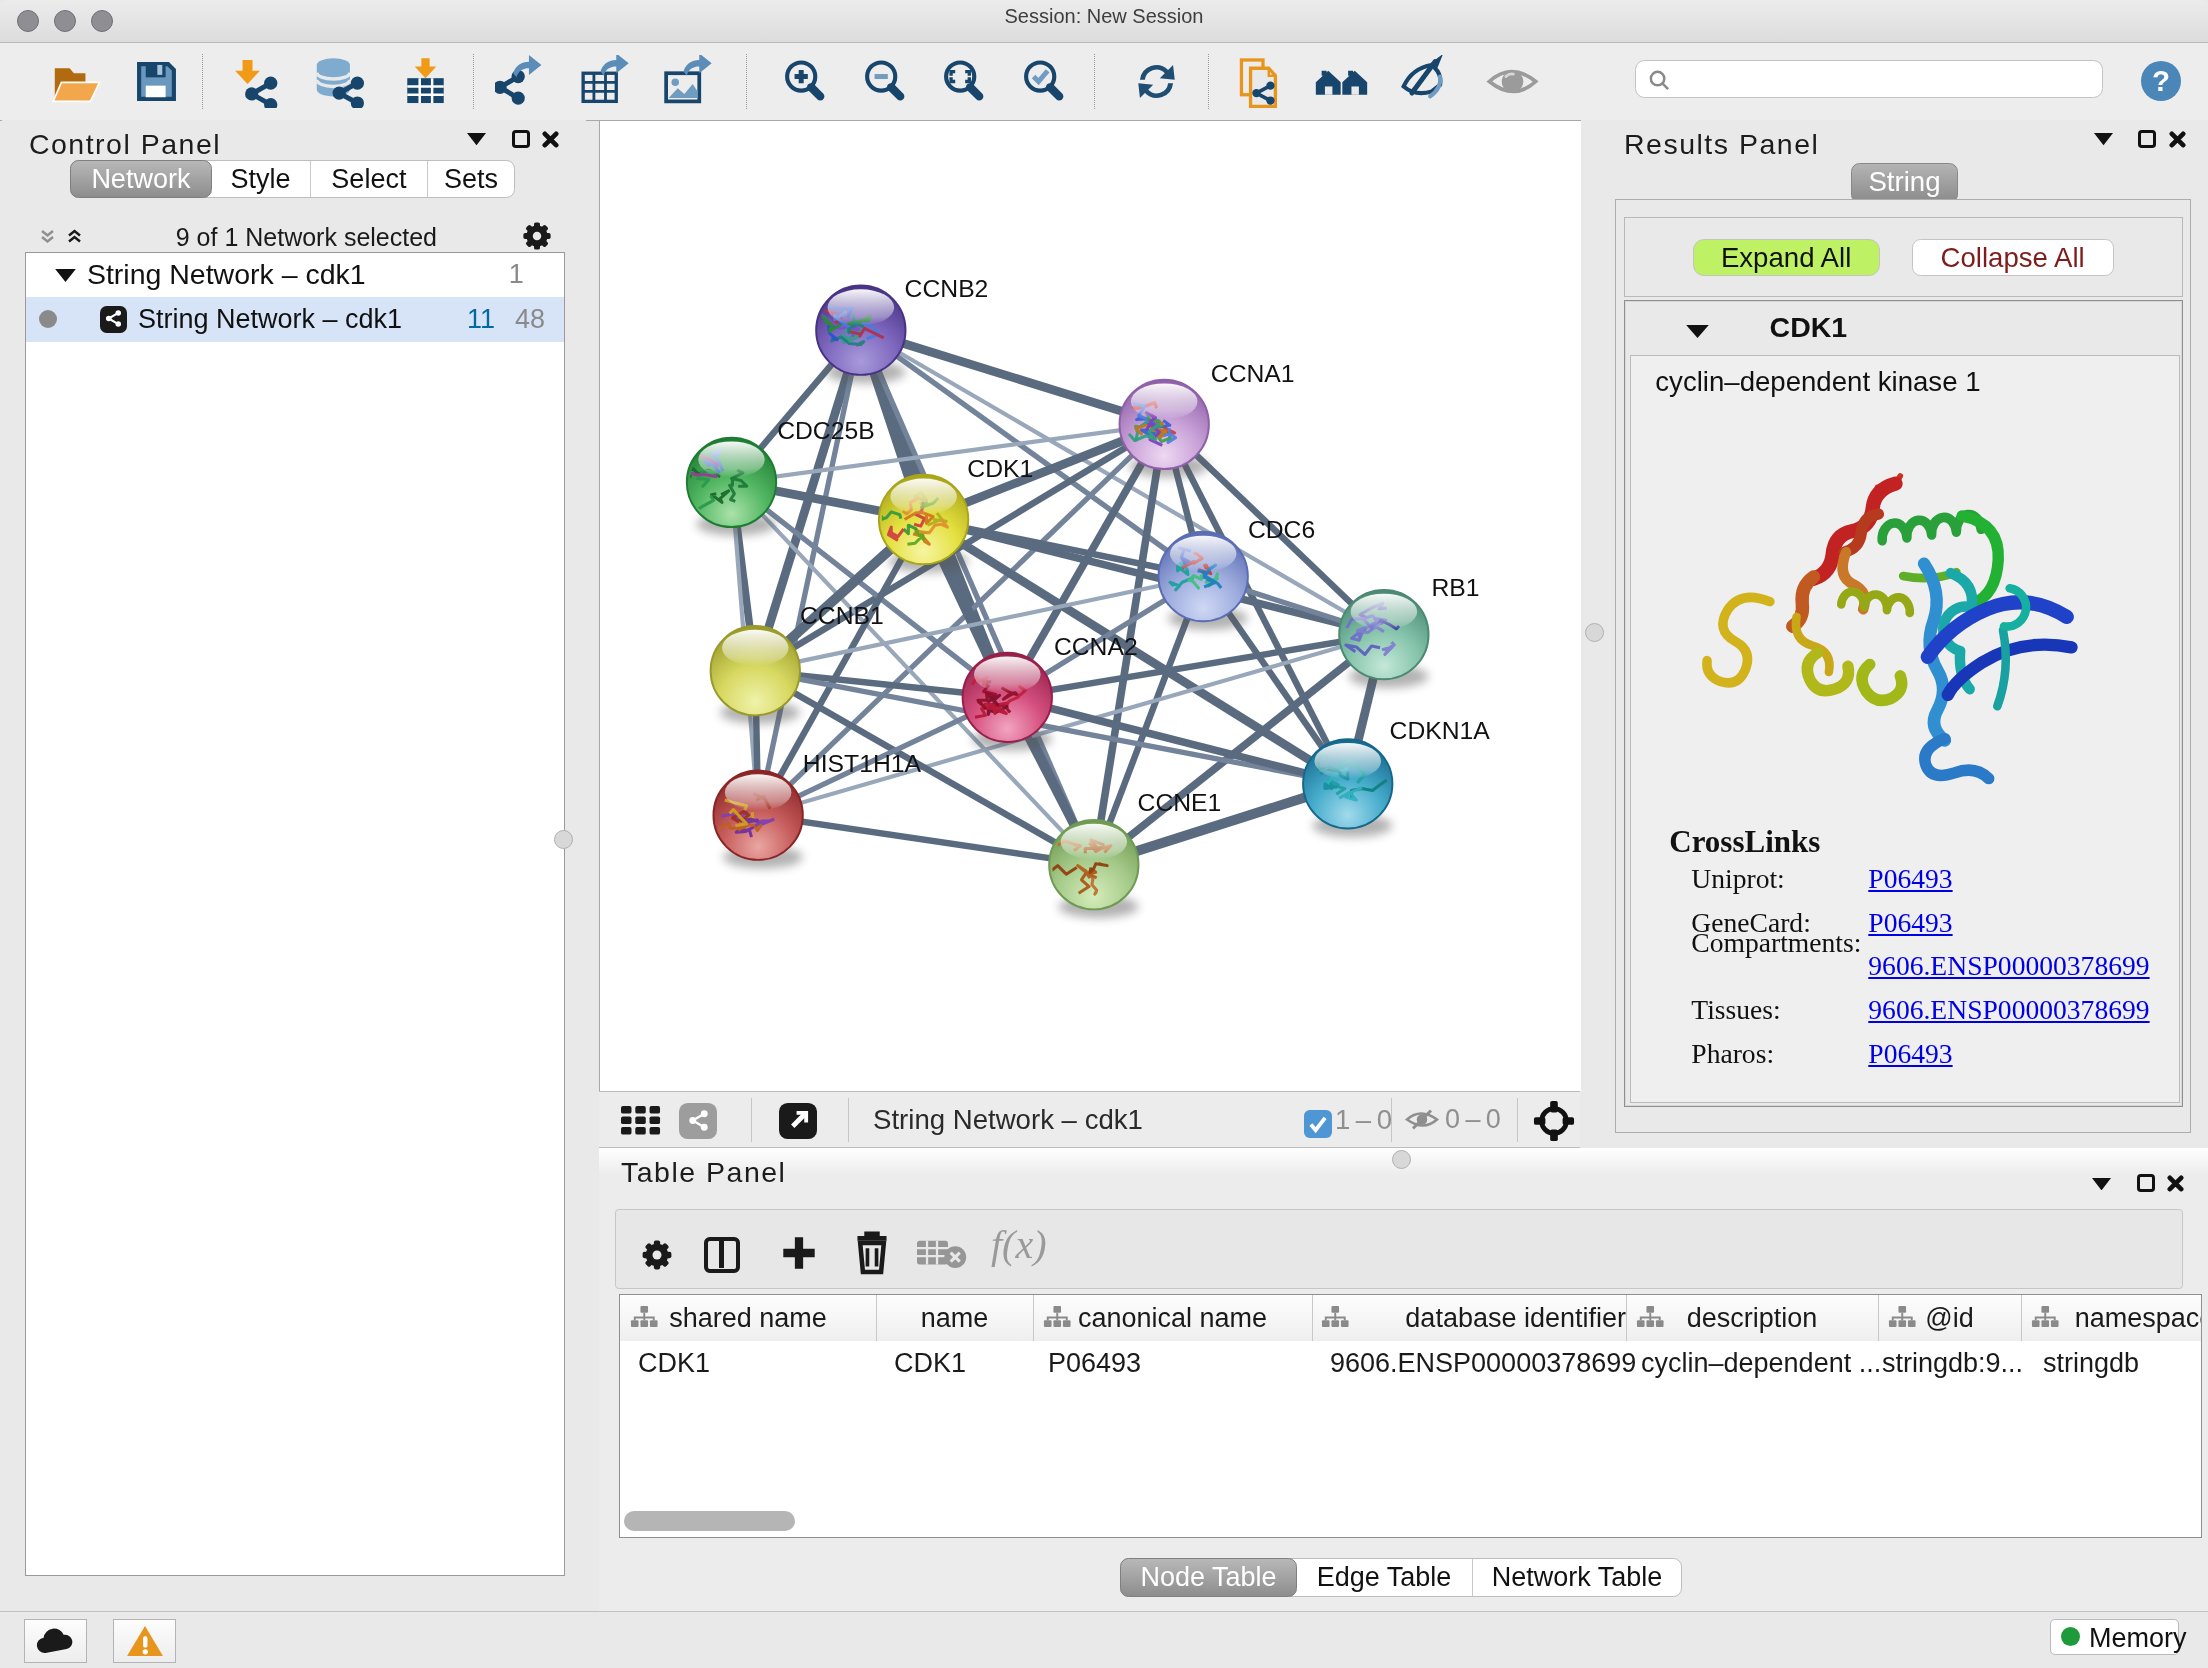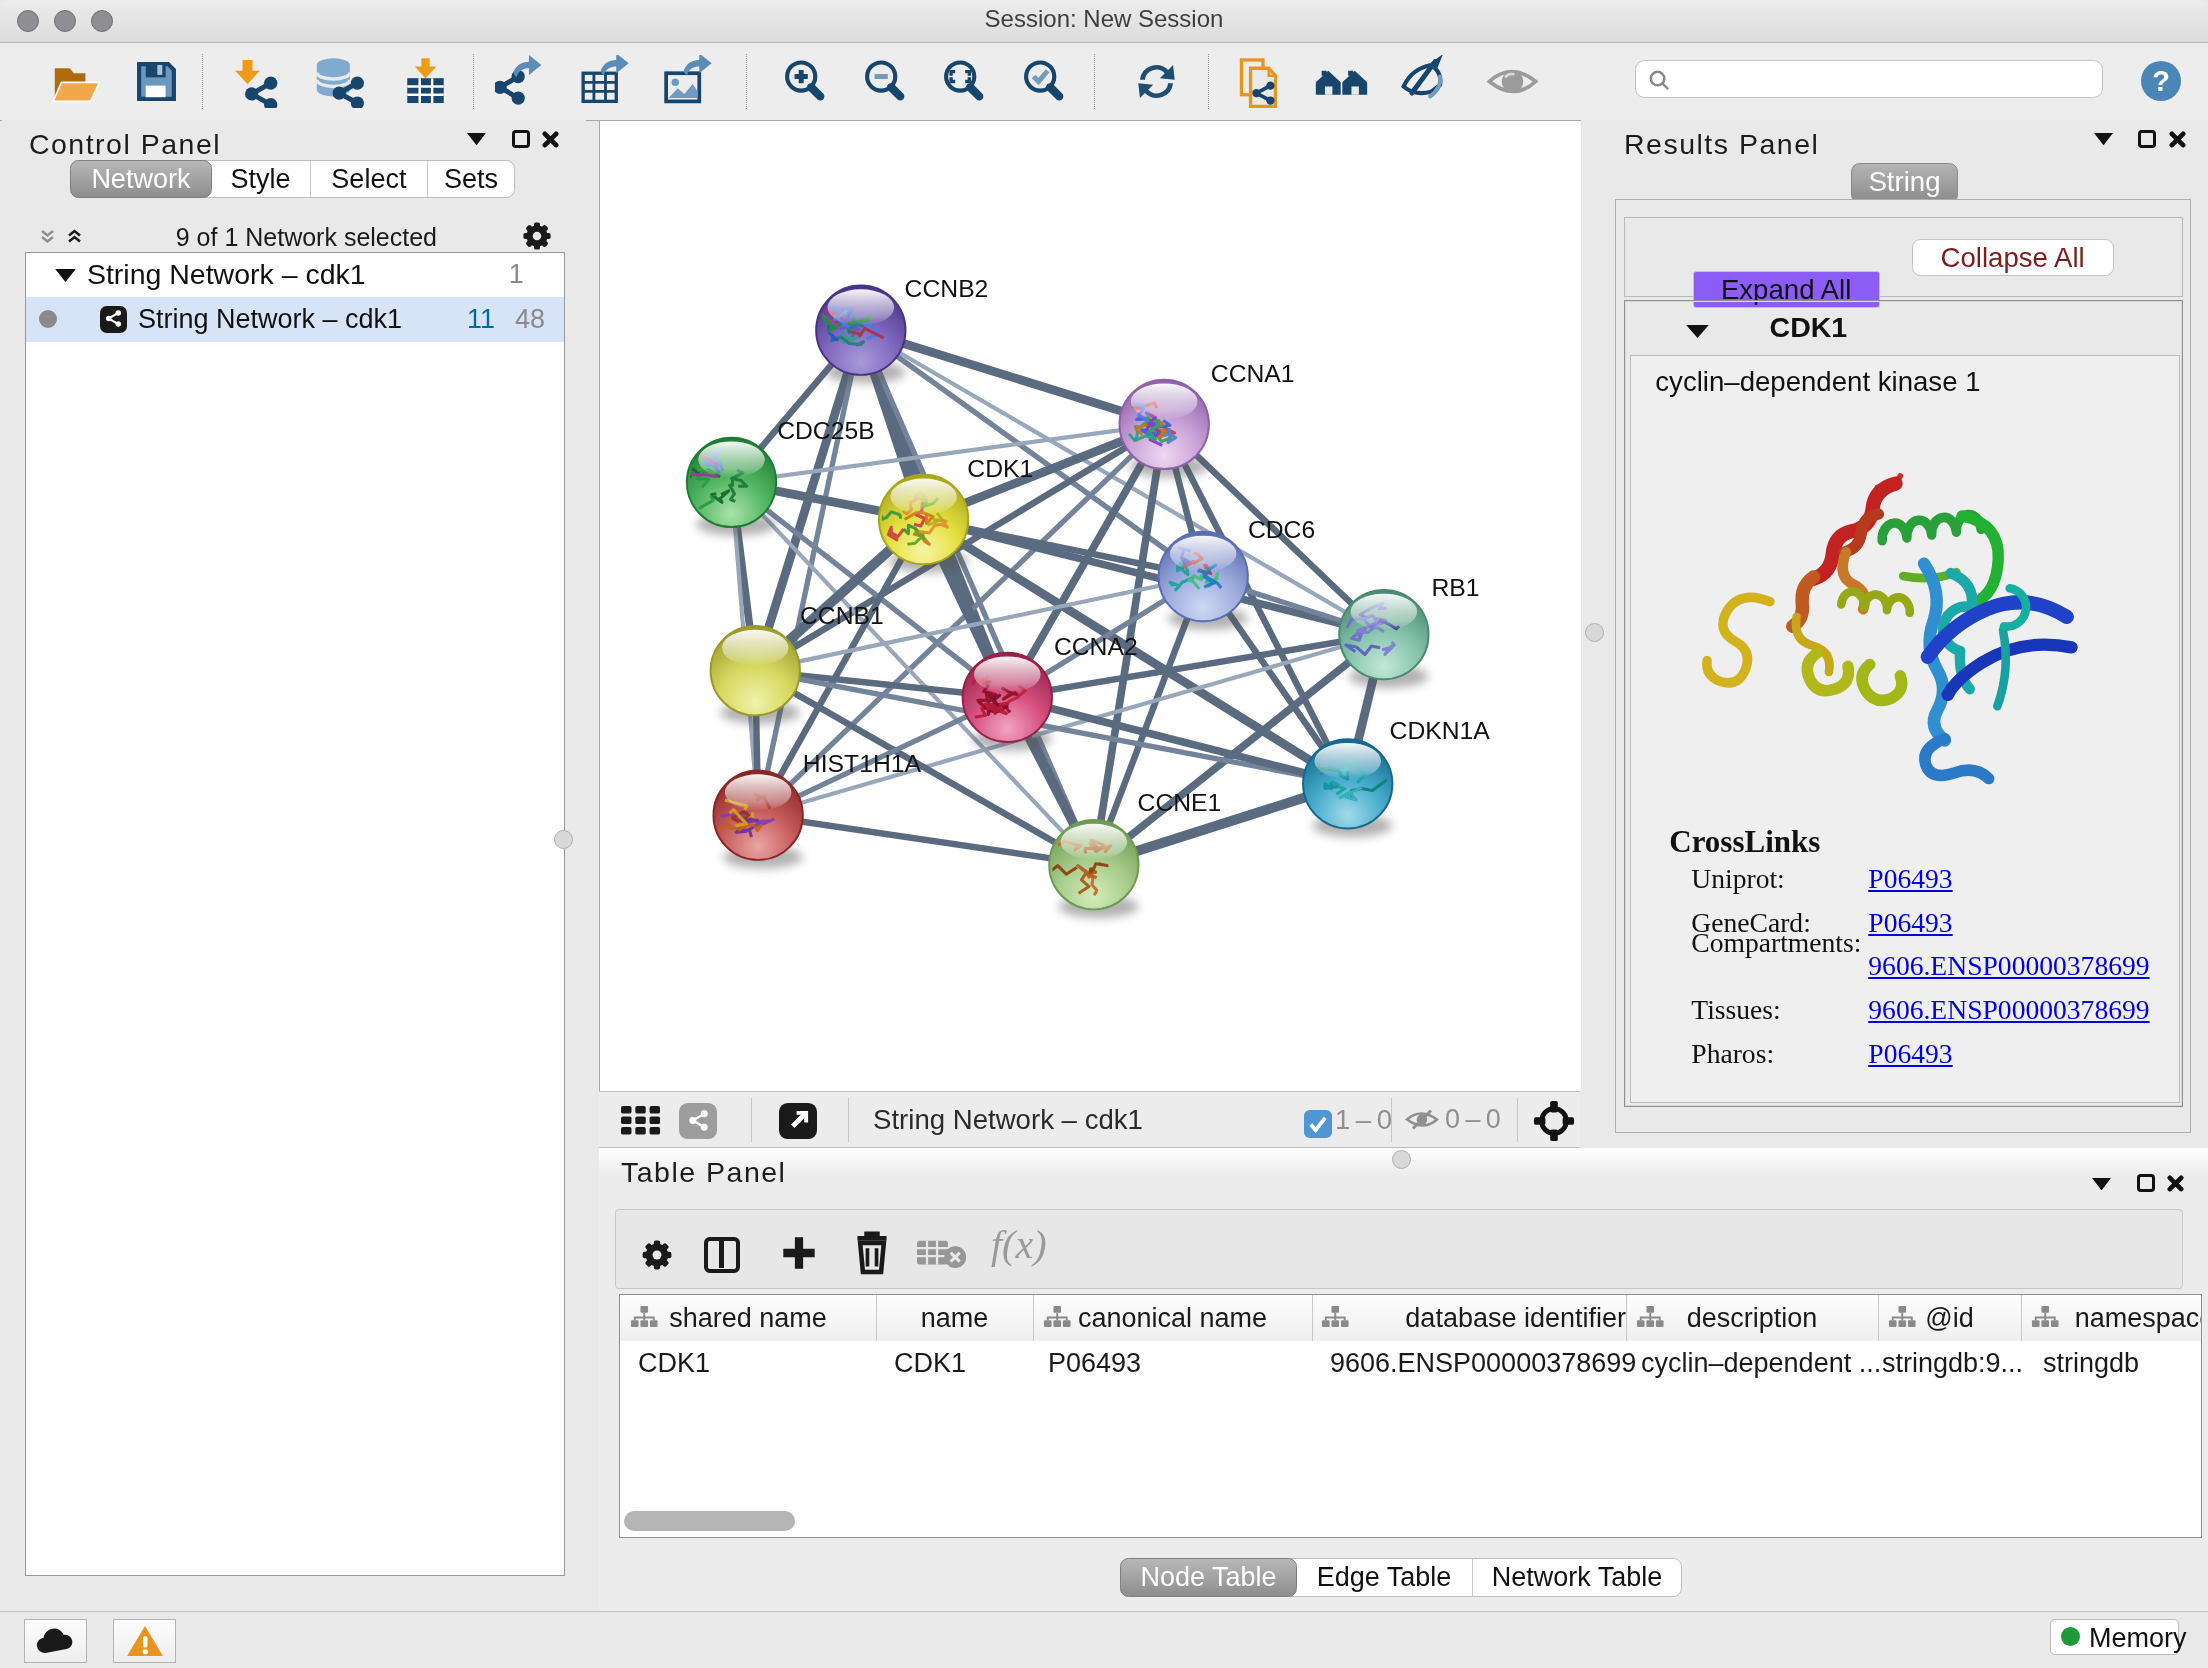--- a/index.html
+++ b/index.html
@@ -15,21 +15,21 @@
 .tabseg .sel{background:linear-gradient(#b8b8b8,#8d8d8d);color:#fff;border-radius:8.6px;margin:-1px;
   border:1px solid #7f7f7f;}
 a.lk{color:#0000e6;text-decoration:underline;}
 </style></head><body>
 
 <div class="abs" style="left:0;top:0;width:2208px;height:42px;
   background:linear-gradient(#ececec,#dcdcdc);border-bottom:1px solid #b9b9b9;border-radius:8.6px 8.6px 0 0;">
   <div class="abs" style="left:17px;top:9.5px;width:22px;height:22px;border-radius:50%;background:#8e8e93;border:1.4px solid #6f6f75;box-sizing:border-box;"></div>
   <div class="abs" style="left:54px;top:9.5px;width:22px;height:22px;border-radius:50%;background:#8e8e93;border:1.4px solid #6f6f75;box-sizing:border-box;"></div>
   <div class="abs" style="left:91px;top:9.5px;width:22px;height:22px;border-radius:50%;background:#8e8e93;border:1.4px solid #6f6f75;box-sizing:border-box;"></div>
-  <div class="abs" style="left:0;right:0;top:4.8px;text-align:center;font-size:24px;color:#3e3e3e;">Session: New Session</div>
+  <div class="abs" style="left:0;right:0;top:4.8px;text-align:center;font-size:20px;color:#3e3e3e;">Session: New Session</div>
 </div>
 
 <div class="abs" style="left:0;top:43px;width:2208px;height:77px;background:#ededed;border-bottom:1px solid #a8a8a8;">
     <svg class="abs" style="left:49px;top:12.4px;" width="53" height="53" viewBox="0 0 64 64">
  <path d="M7 16 h18 l5 6 h14 v30 h-37 z" fill="#b16a0e"></path>
  <path d="M15 33 h46 l-11 23 h-45 z" fill="#f3a74c" stroke="#fff" stroke-width="2"></path>
 </svg>
     <svg class="abs" style="left:130px;top:12.4px;" width="53" height="53" viewBox="0 0 64 64">
  <path d="M11 11 h35 l7 7 v35 h-42 z" fill="#6a97bd" stroke="#17456b" stroke-width="5"></path>
  <path d="M19 9 h24 v18 h-24 z" fill="#17456b"></path>
@@ -659,22 +659,22 @@
       <path d="M0 0 h20 l-10 13 z" fill="#111"></path>
     </svg>
 <div class="abs" style="left:557px;top:9.5px;width:12.4px;height:12.4px;border:3.3px solid #111;border-radius:3.8px;"></div>
 <svg class="abs" style="left:588px;top:10.5px;" width="17" height="17" viewBox="0 0 18 18">
  <path d="M3 3 L15 15 M15 3 L3 15" stroke="#111" stroke-width="5" stroke-linecap="round"></path>
     </svg>
     <div class="abs" style="left:270px;top:43px;width:105px;height:36px;background:linear-gradient(#b4b4b4,#8d8d8d);
   border:1px solid #888;border-radius:8.6px 8.6px 5.7px 5.7px;color:#fff;font-size:27.6px;text-align:center;line-height:36px;">String</div>
     <div class="abs" style="left:34px;top:79px;width:574px;height:932px;border:1px solid #adadad;background:#e9e9e9;">
       <div class="abs" style="left:7.6px;top:17px;width:557px;height:78px;border:1px solid #b8b8b8;">
- <div class="abs" style="left:68px;top:21px;width:185px;height:35px;background:#8b5cf6;border:1px solid #c4c4c4;border-radius:3px;
-   font-size:27.6px;color:#111;text-align:center;line-height:35px;margin-top:32px;">Expand All</div>
+ <div class="abs" style="left:68px;top:21px;width:185px;height:35px;background:#bef264;border:1px solid #c4c4c4;border-radius:11px;
+   font-size:27.6px;color:#111;text-align:center;line-height:35px;">Expand All</div>
  <div class="abs" style="left:287px;top:21px;width:200px;height:35px;background:#fff;border:1px solid #c4c4c4;border-radius:8.6px;
    font-size:27.6px;color:#7f1d1d;text-align:center;line-height:35px;">Collapse All</div>
 </div>
       <div class="abs" style="left:7.6px;top:100px;width:557px;height:805px;border:1px solid #8f8f8f;box-shadow:inset 0 0 0 1px #d8d8d8;">
         <svg class="abs" style="left:60px;top:22px;" width="25" height="17" viewBox="0 0 26 18">
           <path d="M1 2 h24 l-12 14 z" fill="#111"></path>
         </svg>
 <div class="abs" style="left:145px;top:9.5px;font-size:28.5px;font-weight:bold;color:#111;">CDK1</div>
         <div class="abs" style="left:5.7px;top:54px;width:548px;height:746px;background:#efefef;border:1px solid #bcbcbc;">
           <div class="abs" style="left:24px;top:9.5px;font-size:27.6px;color:#111;">cyclin–dependent kinase 1</div>

